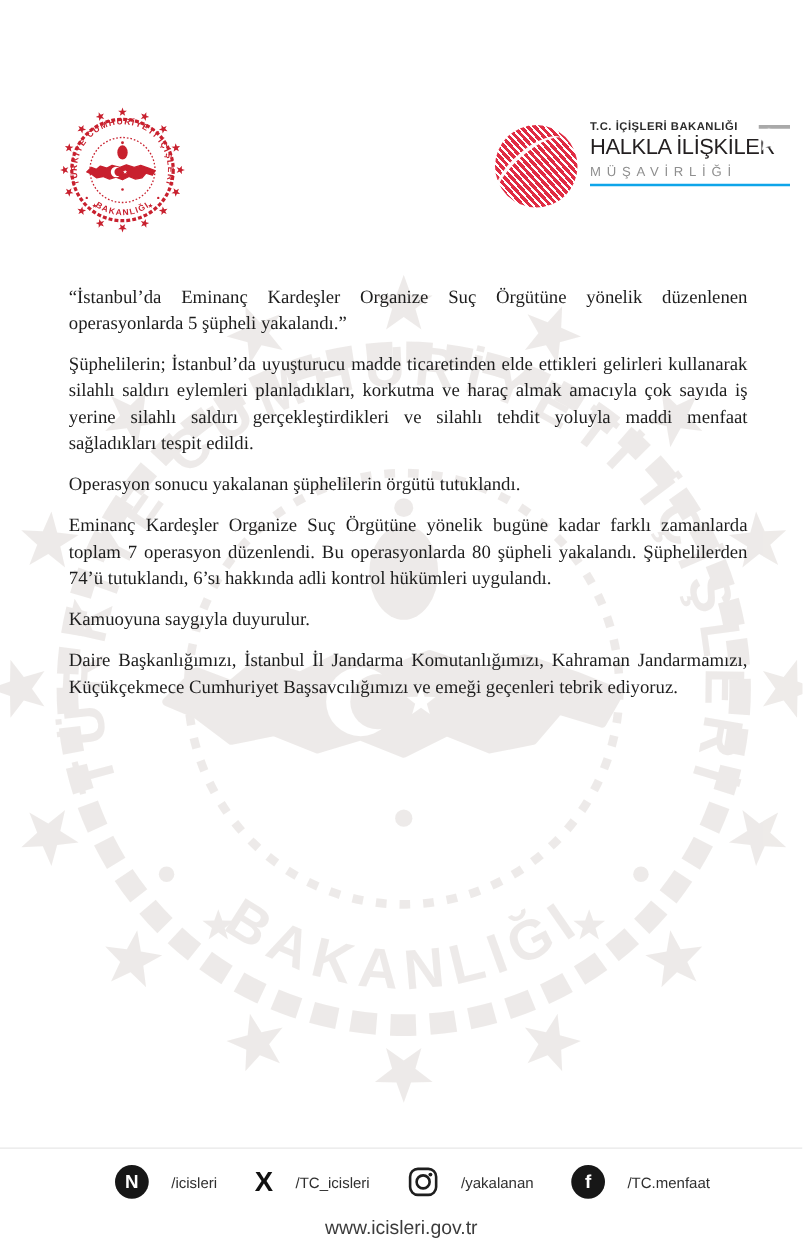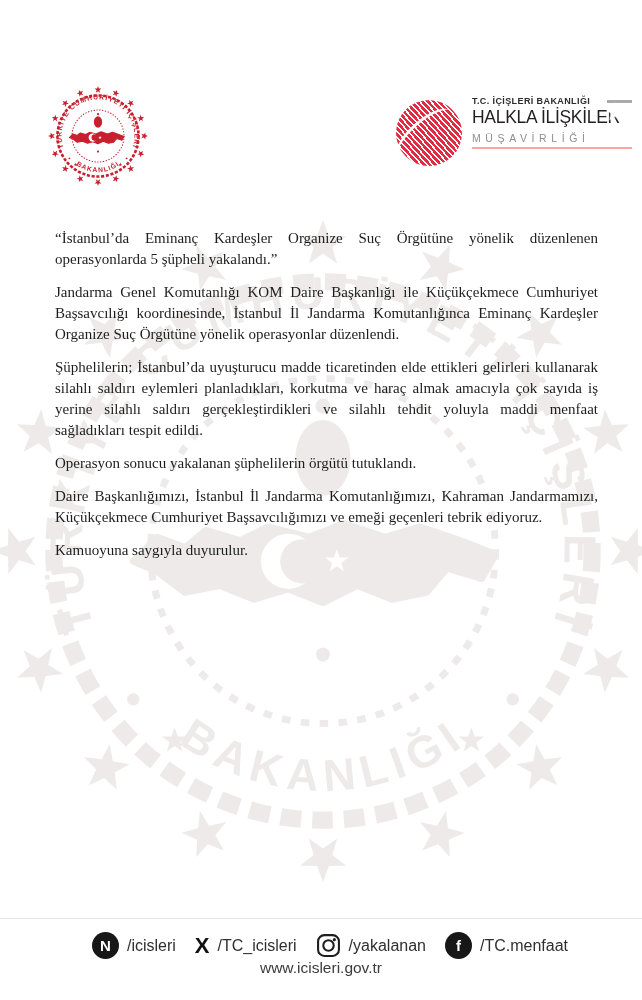--- a/index.html
+++ b/index.html
@@ -50,21 +50,21 @@
   .pl-ministry { display: flex; align-items: center; gap: 17px; }
   .pl-ministry span { font-size: 9px; font-weight: bold; color: #2b2b2b; letter-spacing: 0.4px; white-space: nowrap; }
   .pl-rule { flex: 1; height: 3px; background: #a9a9a9; }
   .pl-title1 { margin-top: 2px; color: #231f20; white-space: nowrap; }
   .pl-title1 .big { font-size: 31px; font-weight: bold; letter-spacing: 0.5px; }
   .pl-title1 .small { font-size: 21px; font-weight: bold; margin-left: 5px; }
   .pl-title2 { font-size: 17.5px; font-weight: normal; color: #231f20; letter-spacing: -0.3px; margin-top: 1px; white-space: nowrap; }
   .pl-sub {
     margin-top: 4px; padding-bottom: 3px;
     font-size: 10.5px; color: #8f8f8f; letter-spacing: 4.6px;
-    border-bottom: 2px solid #fca5a5; white-space: nowrap;
+    border-bottom: 2px solid #0ea5e9; white-space: nowrap;
   }
 
   
   .content {
     position: absolute; left: 55px; right: 44px; top: 228px;
     font-size: 15px; line-height: 21px; text-align: justify;
     z-index: 2;
   }
   .content p { margin: 0 0 12px 0; }
   .headline { font-weight: normal; }
@@ -73,29 +73,29 @@
   .footer {
     position: absolute; left: 0; right: 0; top: 918px;
     border-top: 1px solid #e7e7e7; z-index: 2; background: transparent;
   }
   .social-row {
     display: flex; justify-content: space-between; align-items: center;
     padding: 13px 74px 0 92px;
     font-family: "Liberation Sans", sans-serif;
   }
   .social-item { display: flex; align-items: center; cursor: pointer; }
-  .handle { margin-left: 8px; font-size: 16px; color: #2f2f2f; }
+  .handle { margin-left: 18px; font-size: 12px; color: #2f2f2f; }
   .icon-circle {
     width: 27px; height: 27px; border-radius: 50%; background: #171717;
     color: #ffffff; display: inline-flex; align-items: center; justify-content: center;
     font-weight: bold; font-size: 15px; font-family: "Liberation Sans", sans-serif;
   }
   .x-glyph { font-size: 22px; font-weight: bold; color: #111; font-family: "Liberation Sans", sans-serif; }
   .site-url {
-    text-align: center;
+    margin-top: 15px; text-align: center;
     font-family: "Liberation Sans", sans-serif;
     font-size: 15.5px; color: #3c3c3c; cursor: pointer;
   }
 </style>
 </head>
 <body>
 
 <div class="page">
 
   <div class="watermark">
@@ -164,25 +164,25 @@
         <span>T.C. İÇİŞLERİ BAKANLIĞI</span>
         <i class="pl-rule"></i>
       </div>
       <div class="pl-title2">HALKLA İLİŞKİLER</div>
       <div class="pl-sub">MÜŞAVİRLİĞİ</div>
     </div>
   </div>
 
   <div class="content">
     <p class="headline">“İstanbul’da Eminanç Kardeşler Organize Suç Örgütüne yönelik düzenlenen operasyonlarda 5 şüpheli yakalandı.”</p>
-    <p class="para">Jandarma Genel Komutanlığı KOM Daire Başkanlığı ile Küçükçekmece Cumhuriyet Başsavcılığı koordinesinde, İstanbul İl Jandarma Komutanlığınca Eminanç Kardeşler Organize Suç Örgütüne yönelik operasyonlar düzenlendi.</p>
     <p class="para">Şüphelilerin; İstanbul’da uyuşturucu madde ticaretinden elde ettikleri gelirleri kullanarak silahlı saldırı eylemleri planladıkları, korkutma ve haraç almak amacıyla çok sayıda iş yerine silahlı saldırı gerçekleştirdikleri ve silahlı tehdit yoluyla maddi menfaat sağladıkları tespit edildi.</p>
     <p class="para">Operasyon sonucu yakalanan şüphelilerin örgütü tutuklandı.</p>
+    <p class="para">Eminanç Kardeşler Organize Suç Örgütüne yönelik bugüne kadar farklı zamanlarda toplam 7 operasyon düzenlendi. Bu operasyonlarda 80 şüpheli yakalandı. Şüphelilerden 74’ü tutuklandı, 6’sı hakkında adli kontrol hükümleri uygulandı.</p>
+    <p class="para">Kamuoyuna saygıyla duyurulur.</p>
     <p class="para">Daire Başkanlığımızı, İstanbul İl Jandarma Komutanlığımızı, Kahraman Jandarmamızı, Küçükçekmece Cumhuriyet Başsavcılığımızı ve emeği geçenleri tebrik ediyoruz.</p>
-    <p class="para">Kamuoyuna saygıyla duyurulur.</p>
   </div>
 
   <div class="footer">
     <div class="social-row">
       <div class="social-item">
         <span class="icon-circle">N</span>
         <span class="handle">/icisleri</span>
       </div>
       <div class="social-item">
         <span class="x-glyph">X</span>

